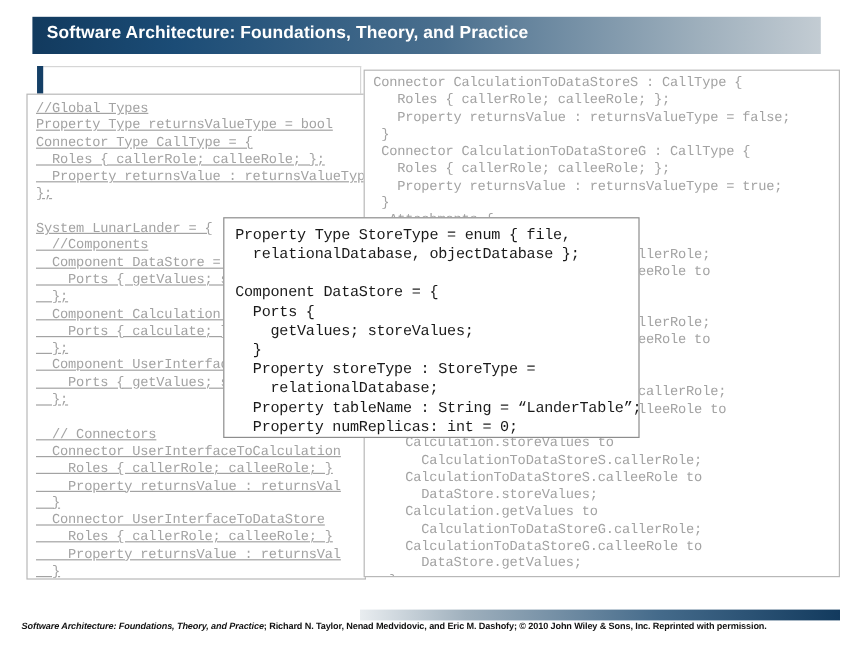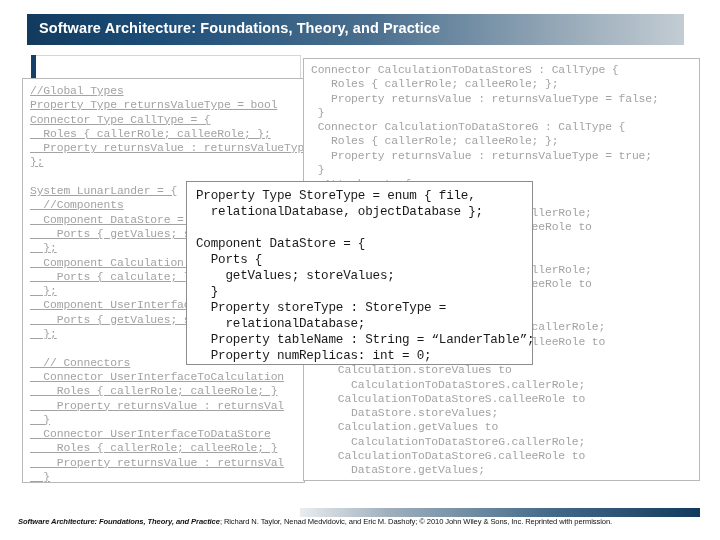--- a/index.html
+++ b/index.html
@@ -150,21 +150,21 @@
     font-size: 7.6px;
     color: #111111;
     white-space: nowrap;
     letter-spacing: -0.1px;
   }
   #footer .cite-italic {
     font-style: italic;
     font-weight: bold;
   }
   #footer .cite-rest {
-    font-weight: normal;
+    font-weight: bold;
   }
 </style>
 </head>
 <body>
 
 <div id="title-bar">
   <span class="title-text">Software Architecture: Foundations, Theory, and Practice</span>
 </div>
 
 <div id="content-placeholder"></div>

